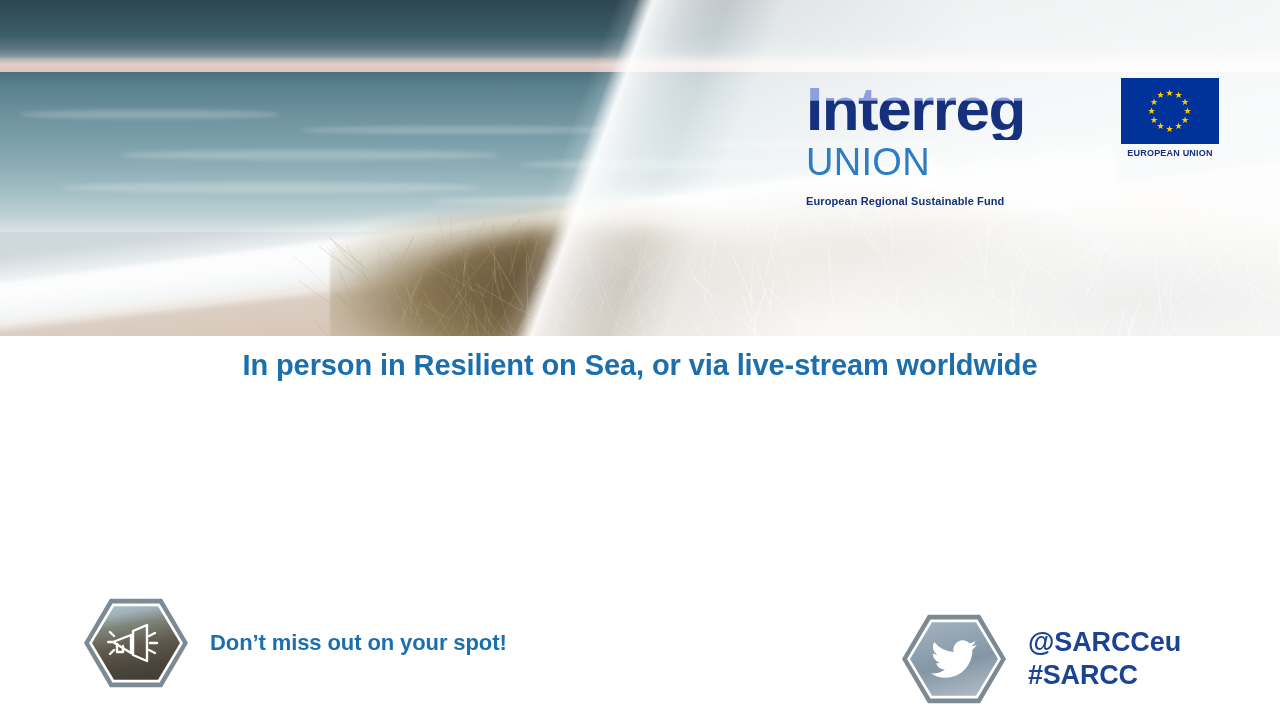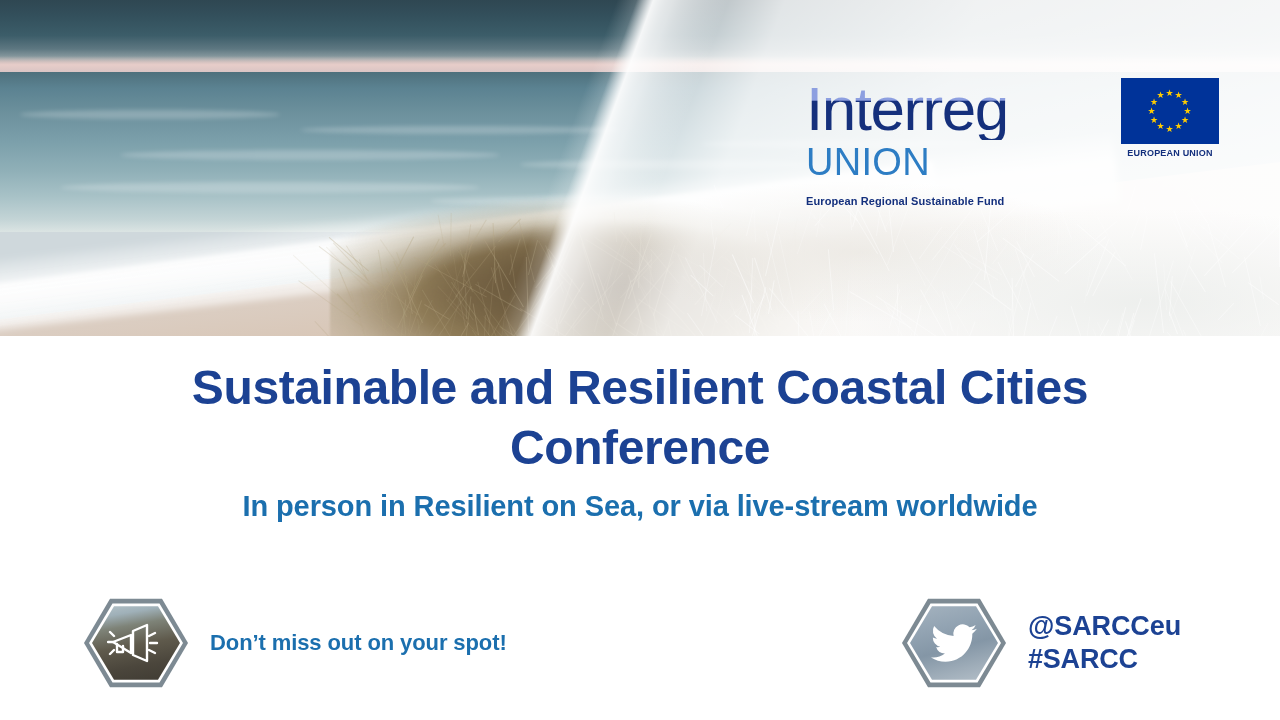--- a/index.html
+++ b/index.html
@@ -105,21 +105,21 @@
   }
   .lgrass { position: absolute; background: rgba(255,255,255,.75); transform-origin: bottom center; }
 
   
   .logo {
     position: absolute; left: 806px; top: 78px;
     width: 420px; height: 205px;
   }
   .logo-interreg {
     font-size: 62px;
-    font-weight: 400;
+    font-weight: 700;
     letter-spacing: -1.5px;
     line-height: 1;
     background: linear-gradient(180deg, #8d9fe0 0%, #8d9fe0 36%, #15307c 37%, #15307c 100%);
     -webkit-background-clip: text;
     background-clip: text;
     color: transparent;
     -webkit-text-fill-color: transparent;
   }
   .logo-seas {
     font-size: 38px; font-weight: 600; color: #14307d;
@@ -160,21 +160,21 @@
   .dateline sup { font-size: 17px; vertical-align: super; font-weight: 700; }
   .subtitle {
     text-align: center; color: #1b6fae; font-weight: 700;
     font-size: 29px; margin-top: 13px; letter-spacing: -0.1px;
   }
 
   
   .footer { position: absolute; left: 0; top: 592px; width: 1280px; height: 128px; }
   .fgroup { position: absolute; display: flex; align-items: center; }
   .fgroup.left { left: 84px; top: 4px; }
-  .fgroup.right { left: 902px; top: 4px; }
+  .fgroup.right { left: 902px; top: 20px; }
 
   .hexbadge { position: relative; width: 104px; height: 94px; flex: 0 0 104px; }
   .hex-ring {
     position: absolute; inset: 0;
     clip-path: polygon(25% 3%, 75% 3%, 100% 50%, 75% 97%, 25% 97%, 0% 50%);
     background: #7d8a93;
   }
   .hex-inner {
     position: absolute; inset: 5px;
     clip-path: polygon(25% 3%, 75% 3%, 100% 50%, 75% 97%, 25% 97%, 0% 50%);
@@ -594,24 +594,20 @@
           <span class="eu-star" style="left: 26.5px; top: 28.5px;">★</span>
           <span class="eu-star" style="left: 28.9115px; top: 19.5px;">★</span>
           <span class="eu-star" style="left: 35.5px; top: 12.9115px;">★</span>
         </div>
       <div class="eu-label">EUROPEAN UNION</div>
     </div>
   </div>
 </div>
 
 <div class="content">
-  <div class="title">
-    <span>Sustainable and Resilient Coastal Cities</span><br>
-    <span>Conference</span>
-  </div>
 
 
   <div class="subtitle">In person in Resilient on Sea, or via live-stream worldwide</div>
 </div>
 
 <div class="footer">
 
   <div class="fgroup left">
     <div class="hexbadge">
       <div class="hex-ring"></div>

